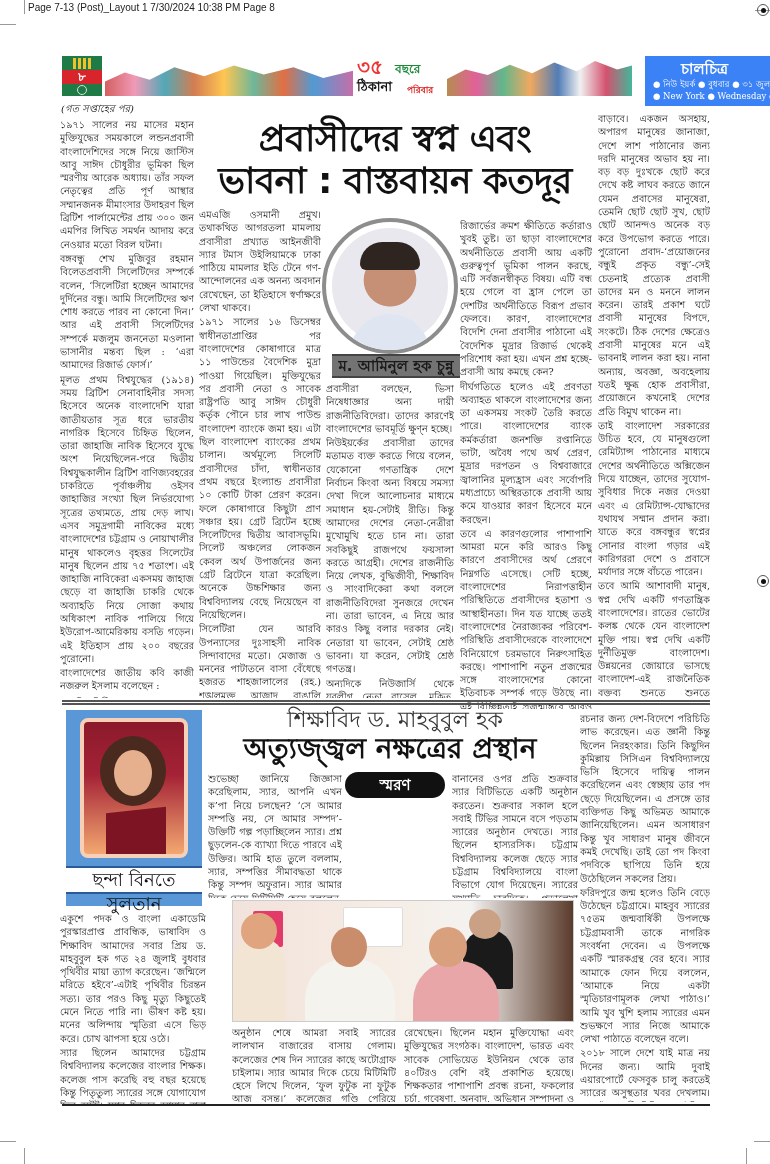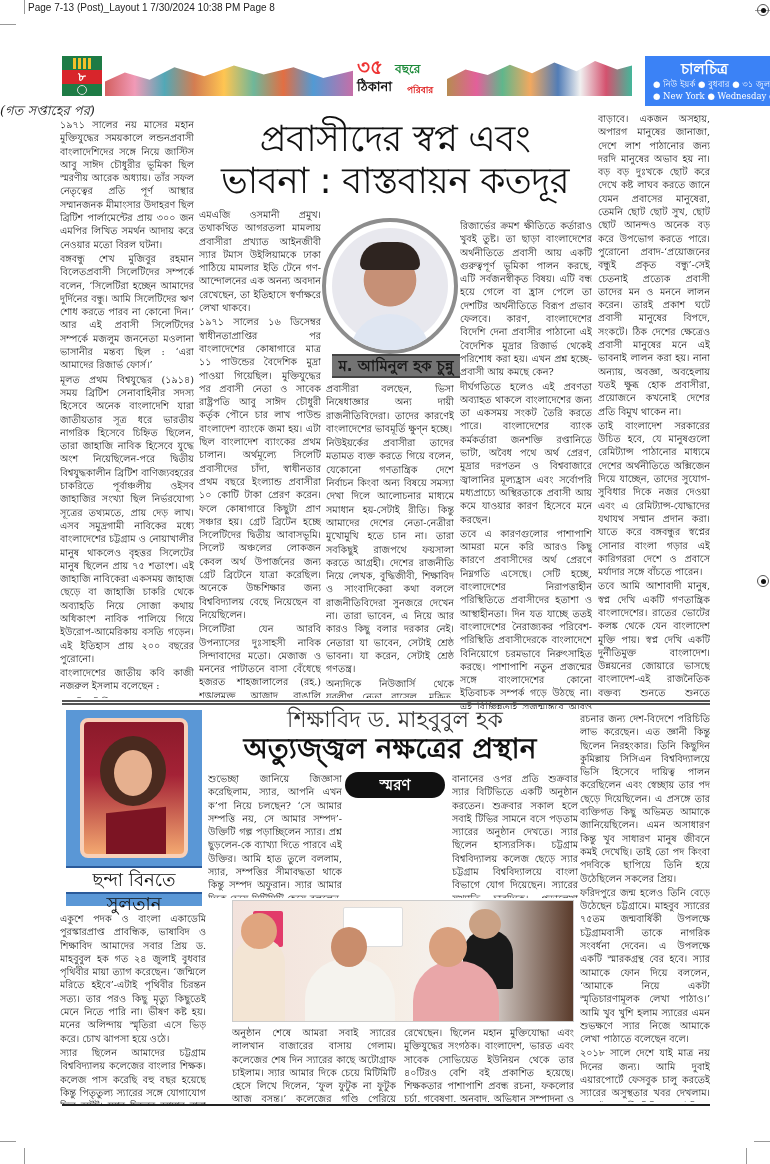--- a/index.html
+++ b/index.html
@@ -28,28 +28,28 @@
   .anniv-years { position: absolute; left: 40px; top: 4px; font-family: "DejaVu Sans", sans-serif; font-weight: bold; font-size: 12px; color: #1d8b3a; }
   .anniv-paper { position: absolute; left: 2px; top: 24px; font-family: "DejaVu Sans", sans-serif; font-weight: bold; font-size: 13px; color: #111; line-height: 14px; }
   .anniv-family { position: absolute; left: 52px; top: 27px; font-family: "DejaVu Sans", sans-serif; font-weight: bold; font-size: 9px; color: #e02424; }
   .crowd-illustration-2 { position: absolute; left: 385px; top: 2px; width: 185px; height: 38px;
     background: linear-gradient(90deg, #a73 0%, #d48 16%, #4a7 30%, #e94 45%, #36a 60%, #eee 72%, #c35 86%, #2a8 100%);
     clip-path: polygon(0 55%, 10% 30%, 22% 45%, 34% 18%, 46% 40%, 58% 12%, 70% 35%, 80% 8%, 92% 30%, 100% 20%, 100% 100%, 0 100%); opacity: .85; }
   .section-box { position: absolute; left: 583px; top: 0; width: 136px; height: 50px; background: #3b82f6; border-right: 3px solid #c0392b; color: #fff; padding: 4px 22px 0 8px; }
   .section-title { display: block; text-align: center; font-family: "DejaVu Sans", sans-serif; font-size: 15px; font-weight: bold; line-height: 18px; }
   .date-line { display: block; font-family: "DejaVu Serif", serif; font-size: 8.5px; line-height: 12px; white-space: nowrap; }
 
-  .prev-note { position: absolute; left: 0; top: 101px; width: 195px; font-size: 13px; font-style: italic; }
+  .prev-note { position: absolute; left: 0; top: 101px; width: 195px; text-align: center; font-size: 10px; font-style: italic; }
 
   
   .col { position: absolute; font-size: 9.6px; line-height: 13.3px; text-align: justify; color: #222; overflow: hidden; }
   .col p { margin-bottom: 1px; }
   .col .verse { text-align: left; margin: 3px 0 3px 0; }
 
-  .headline { position: absolute; left: 200px; top: 118px; width: 390px; text-align: center; font-family: "DejaVu Sans", sans-serif; font-weight: normal; color: #111; font-size: 36px; line-height: 42px; letter-spacing: -.5px; }
+  .headline { position: absolute; left: 200px; top: 118px; width: 390px; text-align: center; font-family: "DejaVu Sans", sans-serif; font-weight: bold; color: #111; font-size: 36px; line-height: 42px; letter-spacing: -.5px; }
 
   
   .portrait-frame { position: absolute; left: 322px; top: 218px; width: 136px; height: 136px; border-radius: 50%; border: 4px solid #8d8d8d; background: #fff; overflow: hidden; }
   .portrait-inner { position: absolute; left: 6px; top: 6px; width: 116px; height: 116px; border-radius: 50%; background: radial-gradient(circle at 50% 45%, #c69076 0 30%, #e8e8ee 31%); }
   .portrait-hair { position: absolute; left: 28px; top: 14px; width: 60px; height: 28px; border-radius: 30px 30px 8px 8px; background: #2e2420; }
   .portrait-collar { position: absolute; left: 18px; top: 86px; width: 80px; height: 40px; border-radius: 40px 40px 0 0; background: #dfe6f2; }
   .byline-bar { position: absolute; left: 332px; top: 354px; width: 128px; height: 24px; background: #737373; border-top: 2px solid #444; border-bottom: 2px solid #444; text-align: center; font-family: "DejaVu Sans", sans-serif; font-size: 15px; font-weight: bold; line-height: 20px; }
 
   .divider-double { position: absolute; left: 62px; top: 700px; width: 648px; height: 5px; border-top: 2px solid #555; border-bottom: 2px solid #555; }
 

